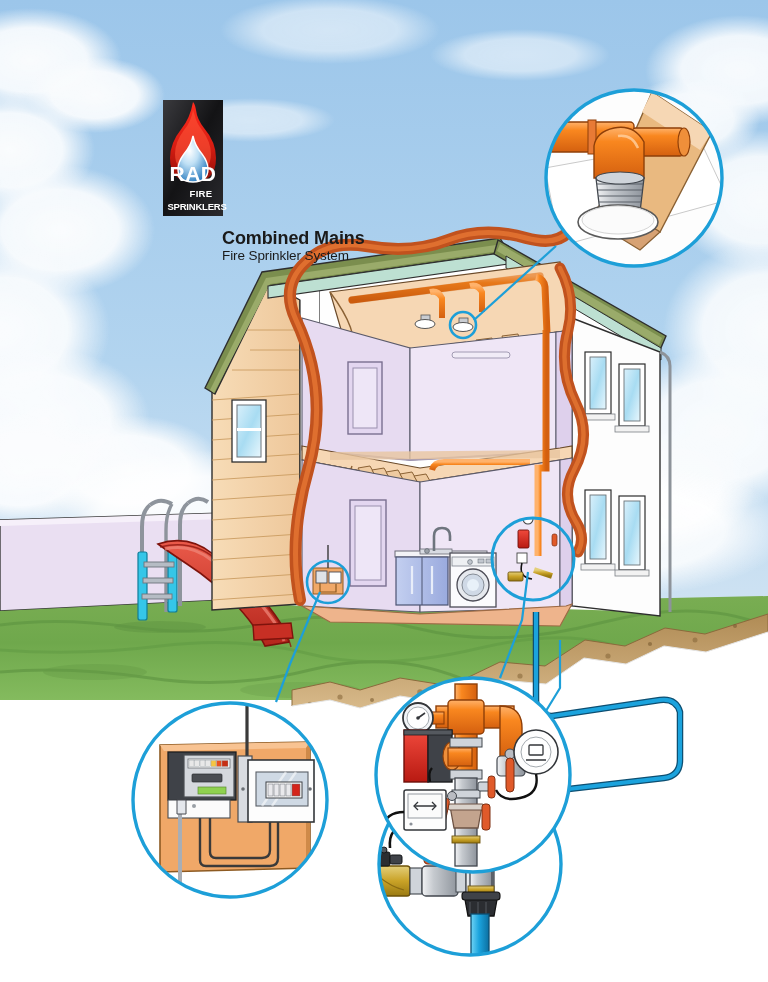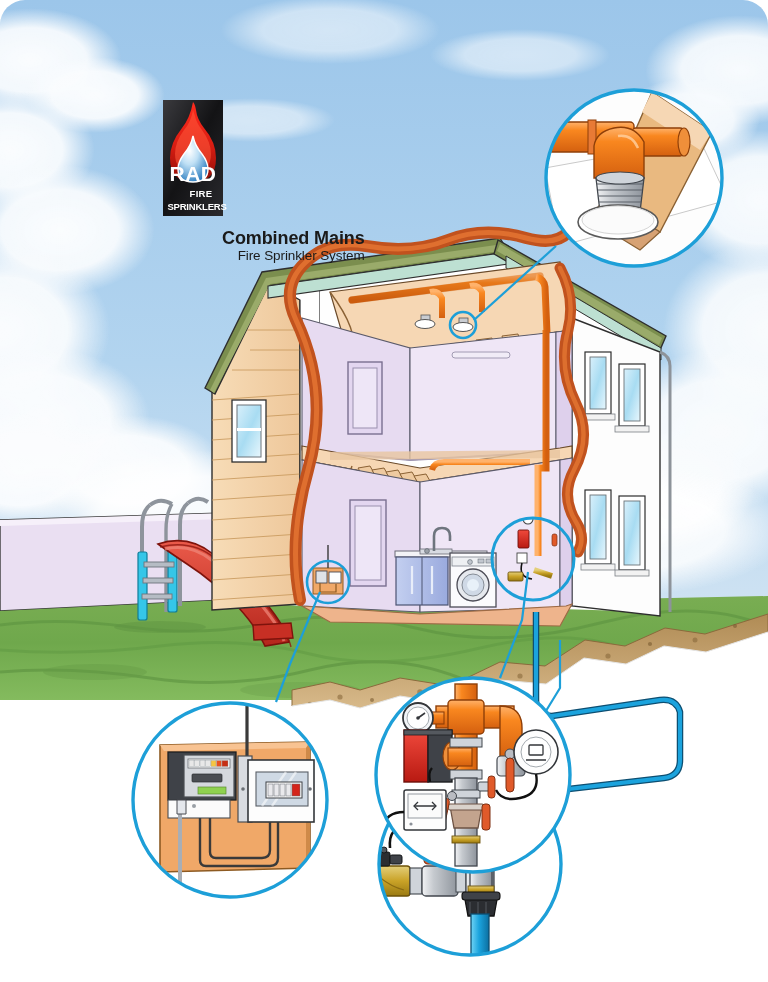--- a/index.html
+++ b/index.html
@@ -2,30 +2,30 @@
 <html><head>
 <meta charset="utf-8">
 <style>
   * { margin:0; padding:0; box-sizing:border-box; }
   html,body { width:768px; height:982px; overflow:hidden; }
   body {
     font-family:"Liberation Sans", sans-serif;
     background:#ffffff;
     position:relative;
   }
-  #stage { position:absolute; inset:0; width:768px; height:982px; overflow:hidden;border-radius:25px; }
+  #stage { position:absolute; inset:0; width:768px; height:982px; overflow:hidden; }
   #stage svg.layer { position:absolute; top:0; left:0; width:768px; height:982px; }
 
   
   .brand-text {
     position:absolute; left:222px; top:180px;
     line-height:1.12; color:#1a1a1a;
   }
   .brand-title { font-size:18px; font-weight:bold; letter-spacing:-0.1px;margin-top:48px; }
-  .brand-sub   { font-size:13.5px; font-weight:normal; letter-spacing:-0.1px;text-align:right; }
+  .brand-sub   { font-size:13.5px; font-weight:normal; letter-spacing:-0.1px; }
 
   .logo-box {
     position:absolute; left:163px; top:100px; width:60px; height:116px;
   }
   .logo-rad {
     position:absolute; left:0; bottom:30px; width:60px; text-align:center;
     color:#ffffff; font-size:21px; font-weight:bold; letter-spacing:0.5px;
     font-family:"Liberation Sans", sans-serif;
   }
   .logo-fire {

